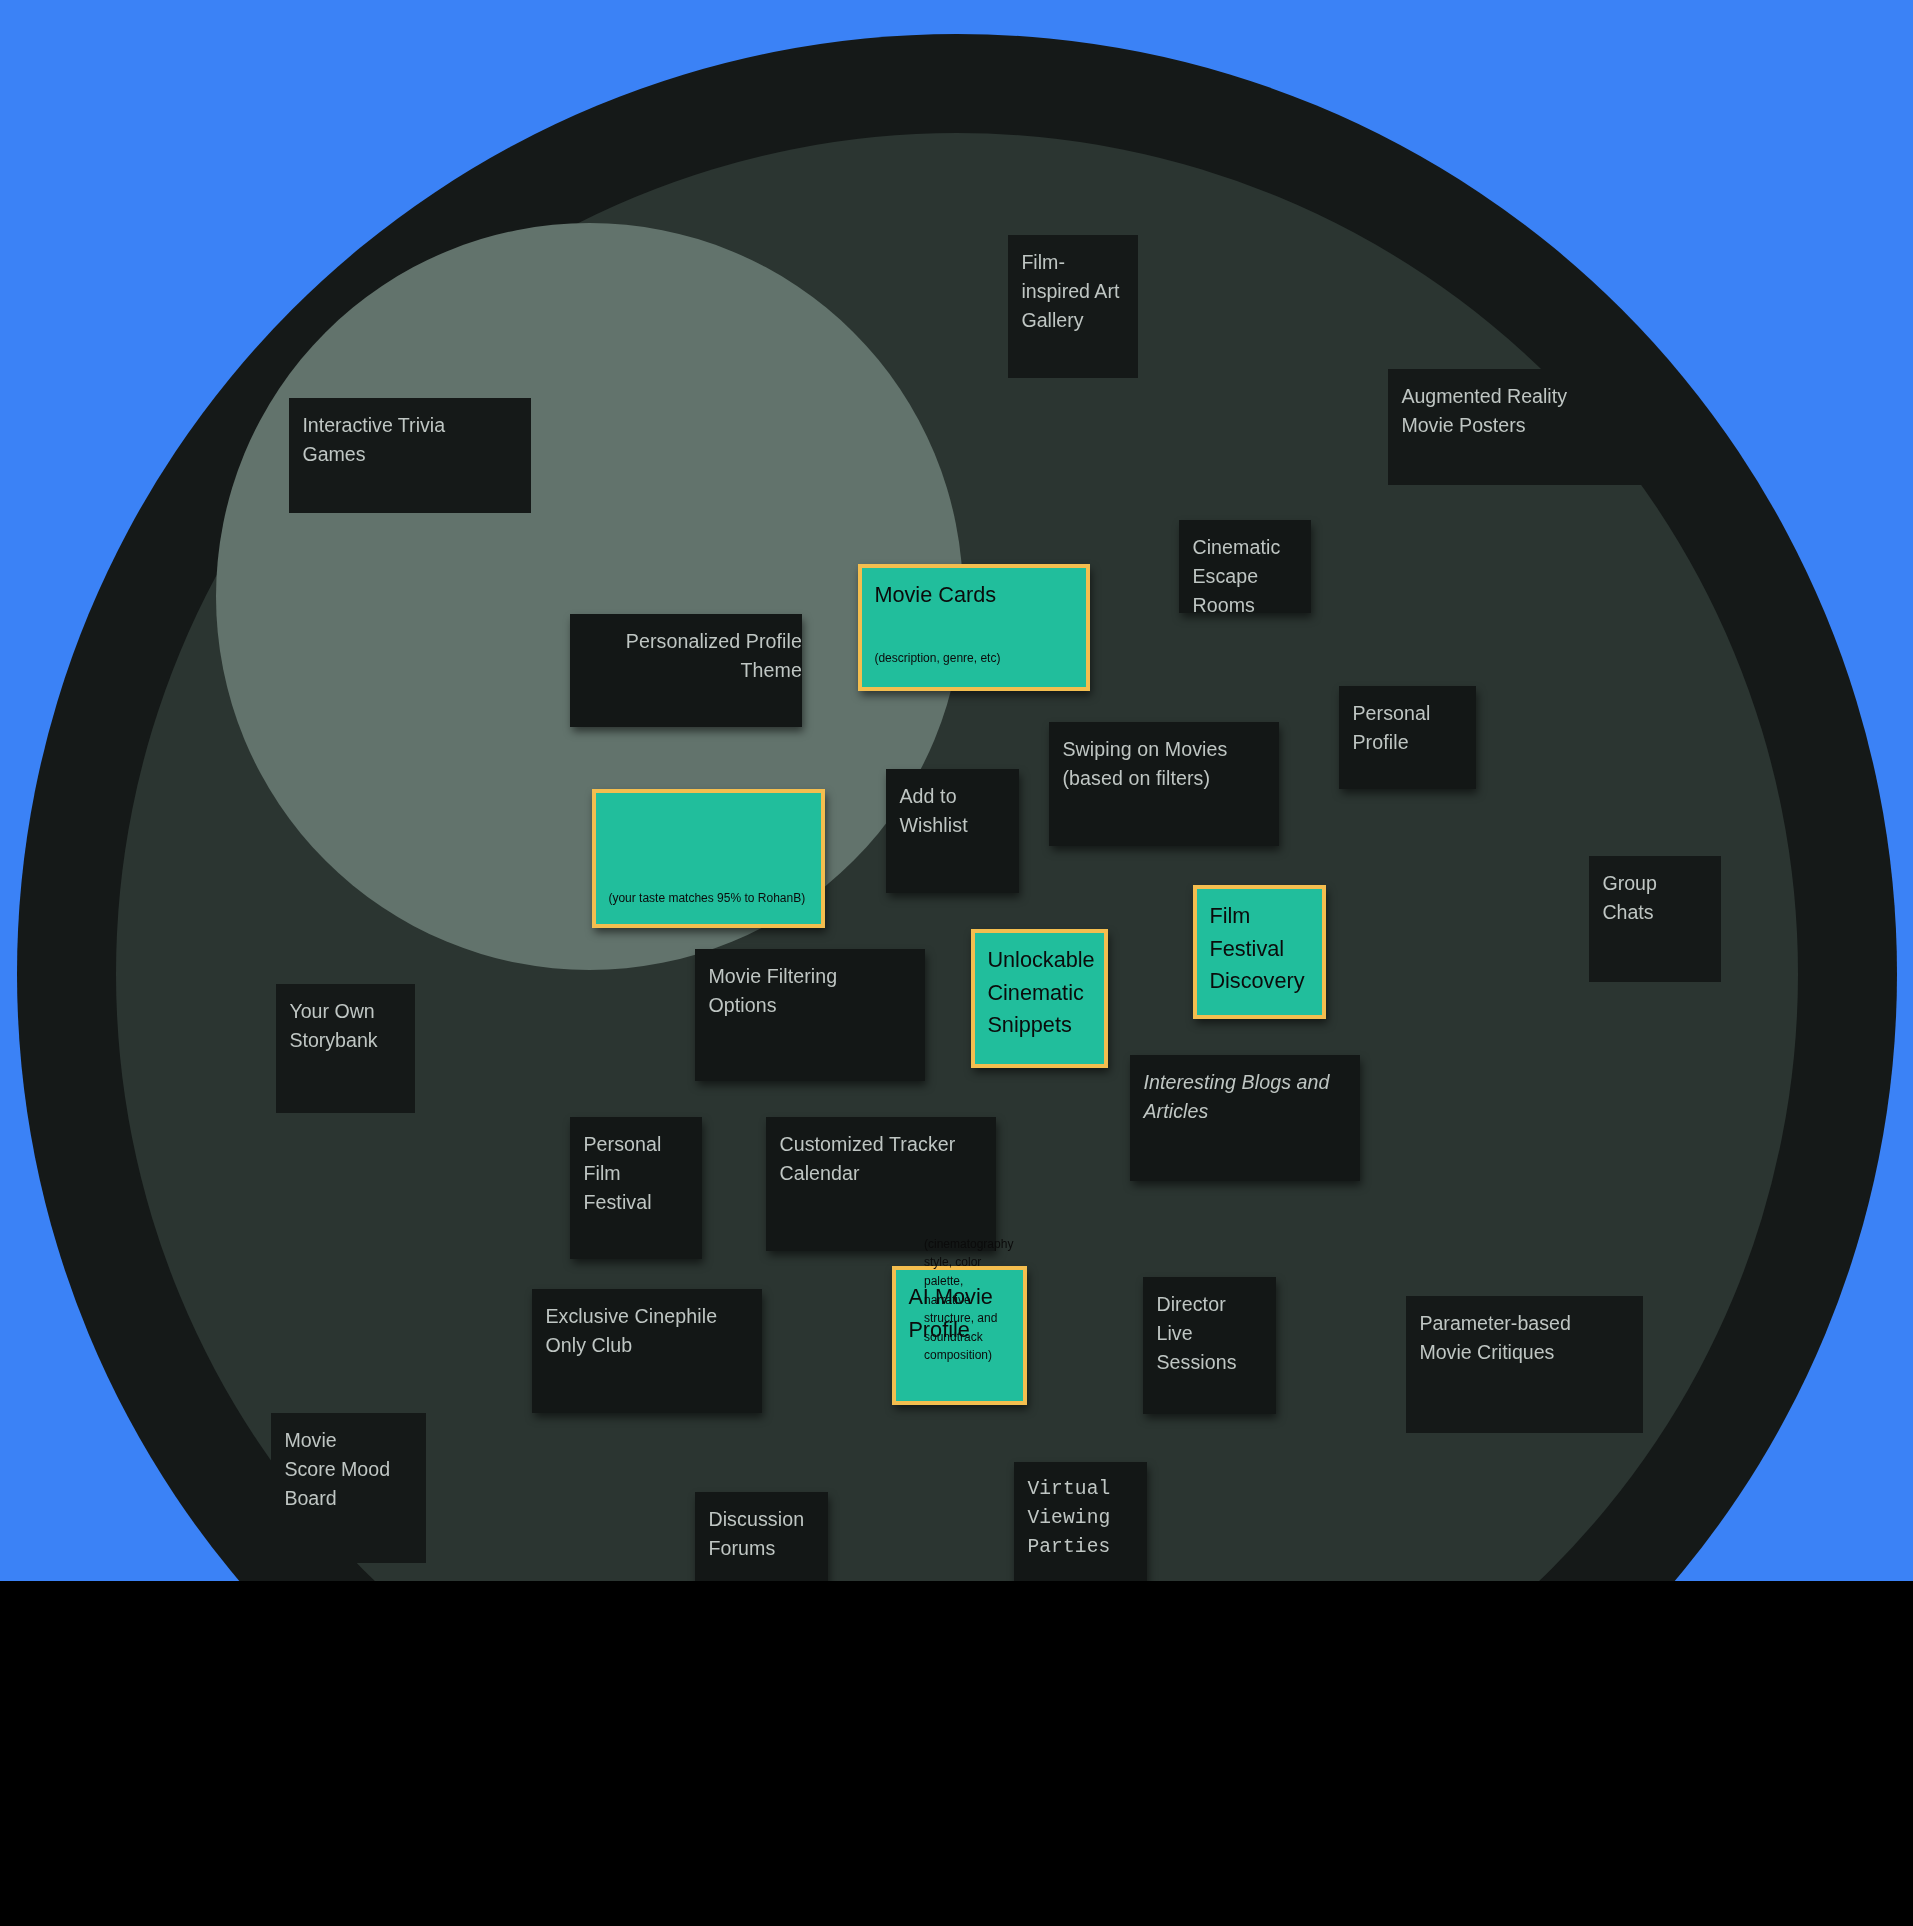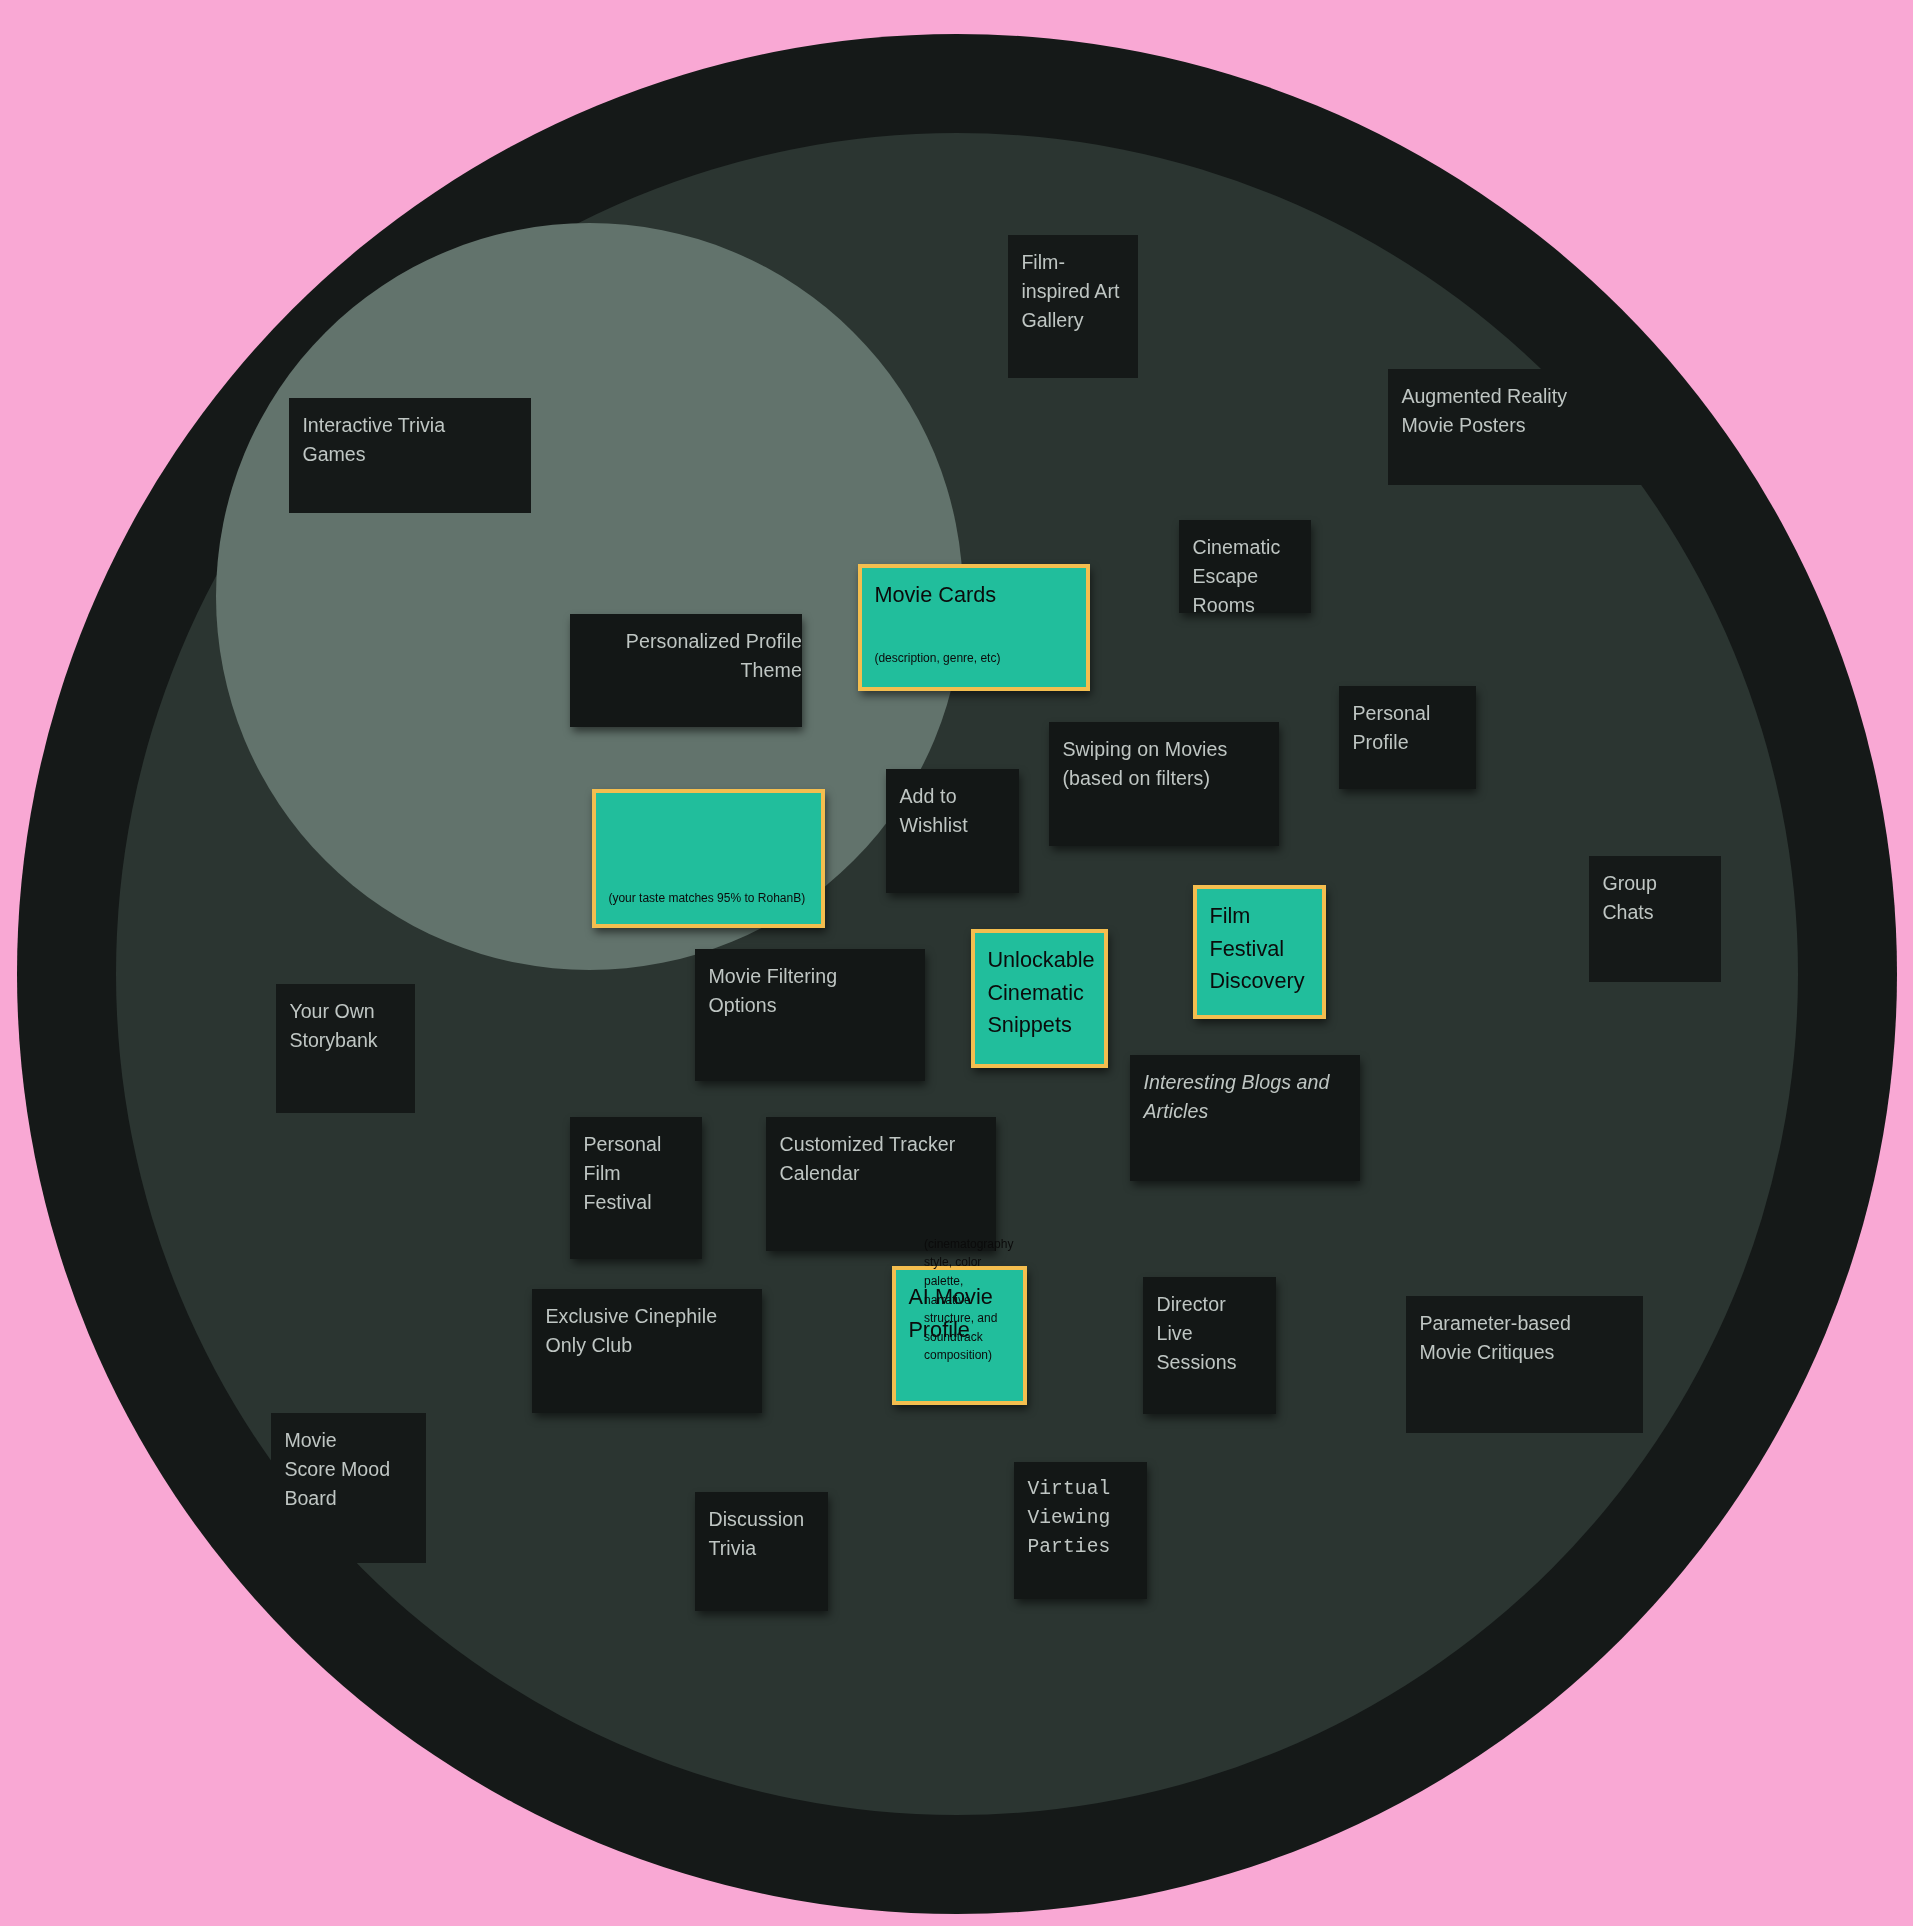--- a/index.html
+++ b/index.html
@@ -7,22 +7,22 @@
     margin: 0;
     padding: 0;
     background: #000000;
   }
   body {
     font-family: "Liberation Sans", sans-serif;
   }
   #stage {
     position: relative;
     width: 1914px;
-    height: 1926px;
-    background: #f9a8d4;
+    height: 1581px;
+    background: #3b82f6;
     overflow: hidden;
   }
 
   
   .ring {
     position: absolute;
     border-radius: 50%;
   }
   #ring-outer {
     left: 17px;  top: 23px;
@@ -195,18 +195,18 @@
 Live
 Sessions</span>
       </div>
       <div class="card dark" style="left: 1014px; top: 1462px; width: 133px; height: 137px; font-family: Liberation Mono, monospace;">
         <span class="card-title">Virtual
 Viewing
 Parties</span>
       </div>
       <div class="card dark" style="left: 695px; top: 1492px; width: 133px; height: 119px;">
         <span class="card-title">Discussion
-Trivia</span>
+Forums</span>
       </div>
     </div>
 
 </div>
 
 
 </body></html>

